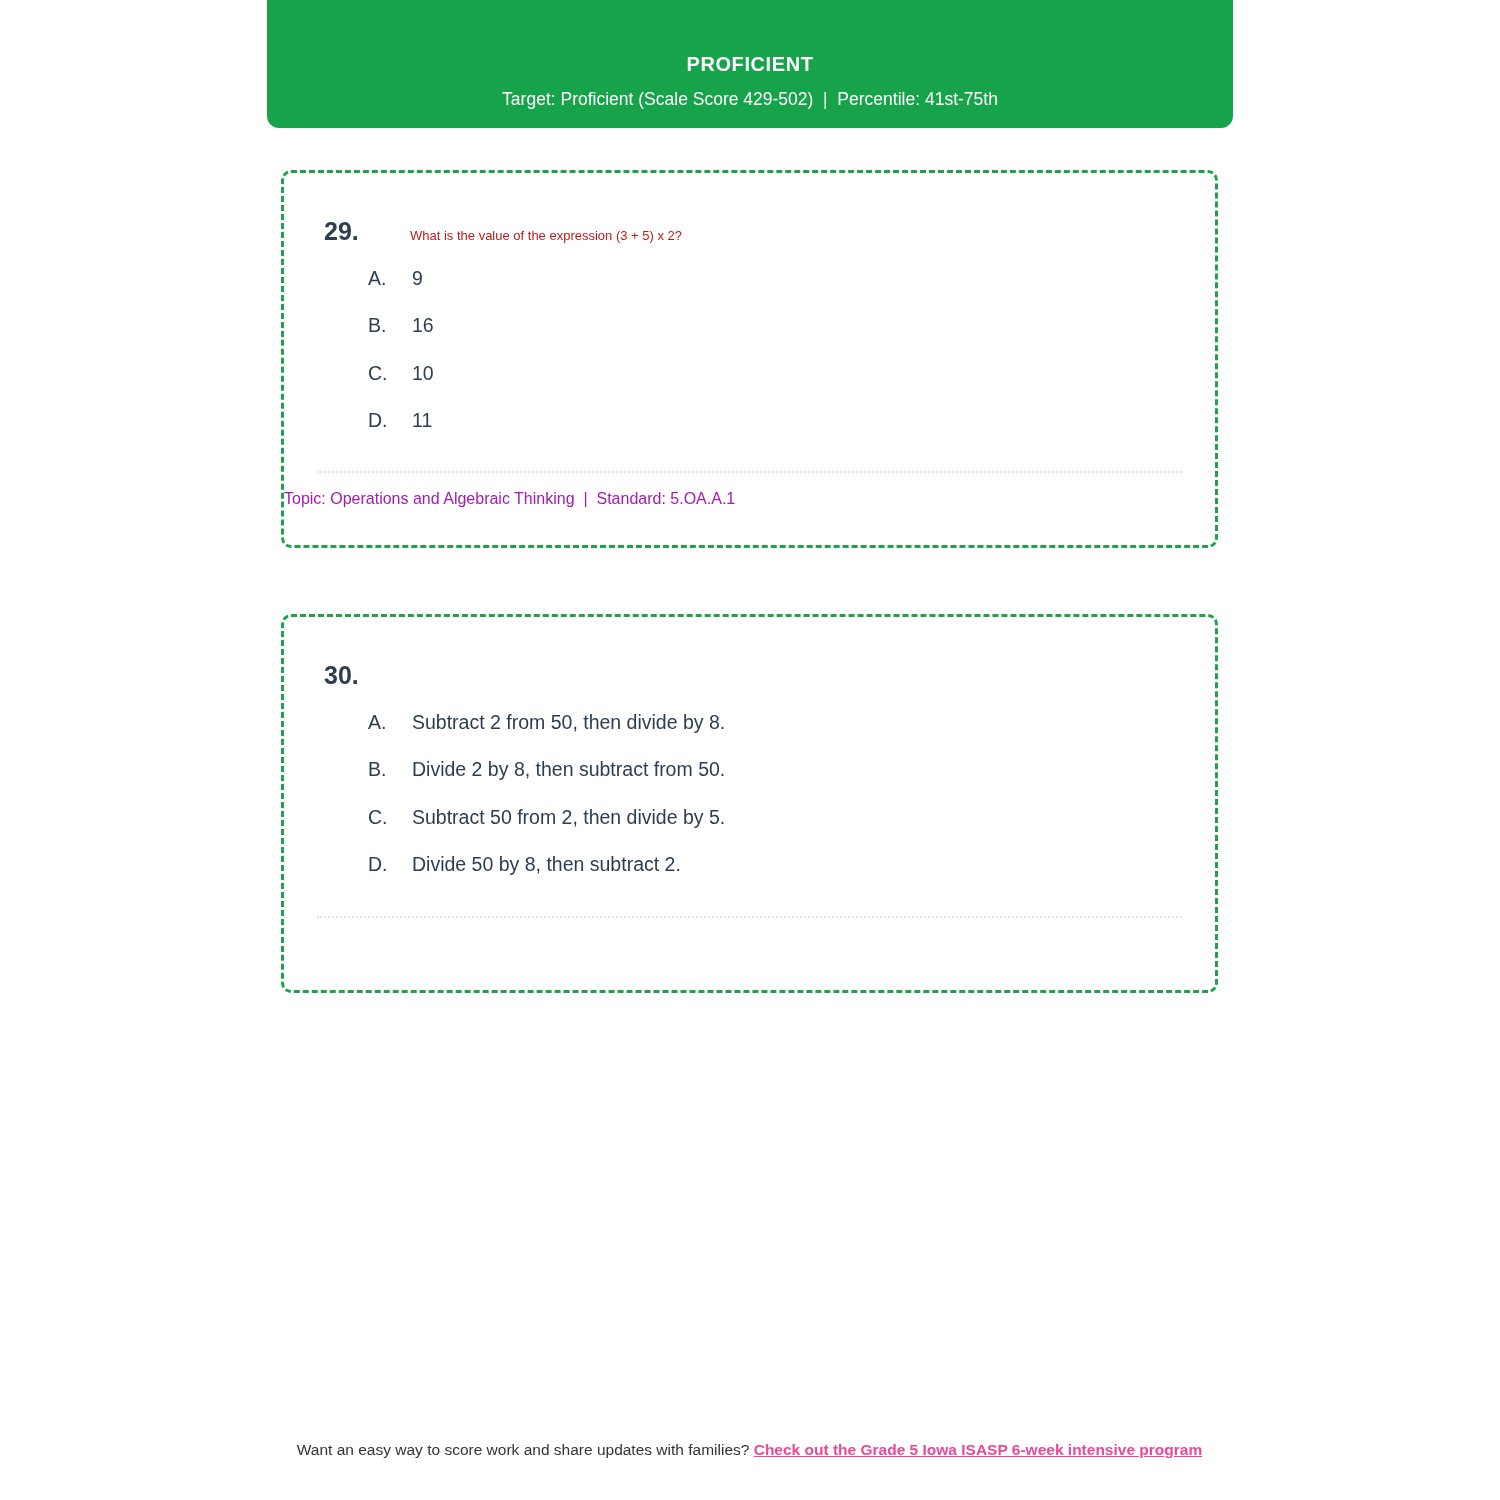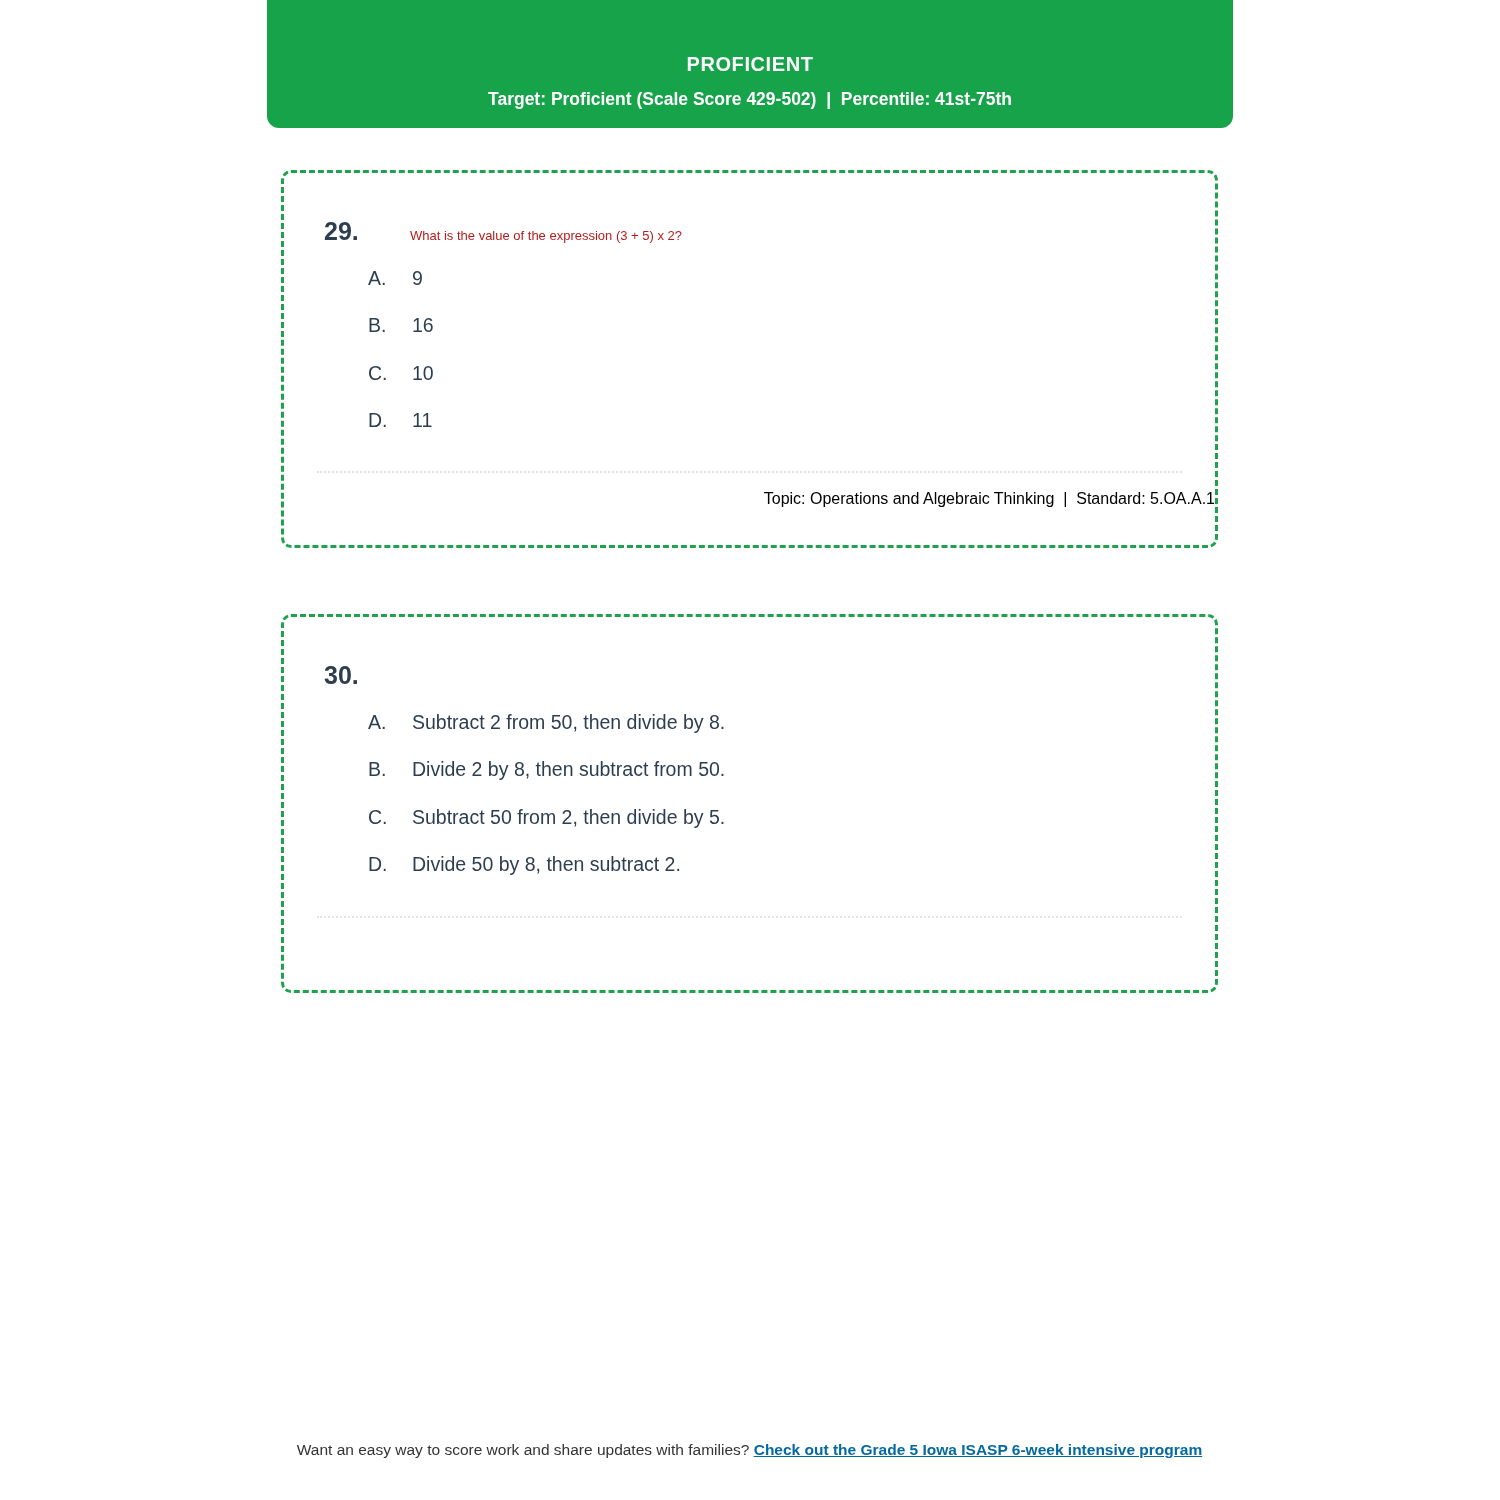--- a/index.html
+++ b/index.html
@@ -34,21 +34,21 @@
   }
   .banner-title {
     font-size: 20px;
     font-weight: bold;
     letter-spacing: 0.6px;
     line-height: 1.1;
     margin-bottom: 14px;
   }
   .banner-sub {
     font-size: 17.5px;
-    font-weight: bold;
+    font-weight: normal;
     line-height: 1.2;
     white-space: pre;
   }
 
   
   .card {
     position: absolute;
     left: 281px;
     width: 937px;
     box-sizing: border-box;
@@ -104,41 +104,41 @@
     border-top: 2px dotted #e3e4e8;
     margin: 0;
   }
   #card-0 .card-divider { top: 298px; }
   #card-1 .card-divider { top: 299px; }
 
   .card-meta {
     position: absolute;
     left: 0;
     right: 0;
-    text-align: right;
+    text-align: left;
     font-size: 16px;
-    color: #000000;
+    color: #a21caf;
     white-space: pre;
   }
   #card-0 .card-meta { top: 317px; }
   #card-1 .card-meta { top: 318px; }
 
   
   .footer {
     position: absolute;
     left: 281px;
     top: 1440px;
     width: 937px;
     text-align: center;
     font-size: 15.5px;
     color: #333333;
     line-height: 1.35;
   }
   .footer-link {
-    color: #0369a1;
+    color: #ec4899;
     font-weight: bold;
   }
 </style>
 </head>
 <body>
 
 <div class="banner">
   <div class="banner-title">PROFICIENT</div>
   <div class="banner-sub">Target: Proficient (Scale Score 429-502)  |  Percentile: 41st-75th</div>
 </div>

